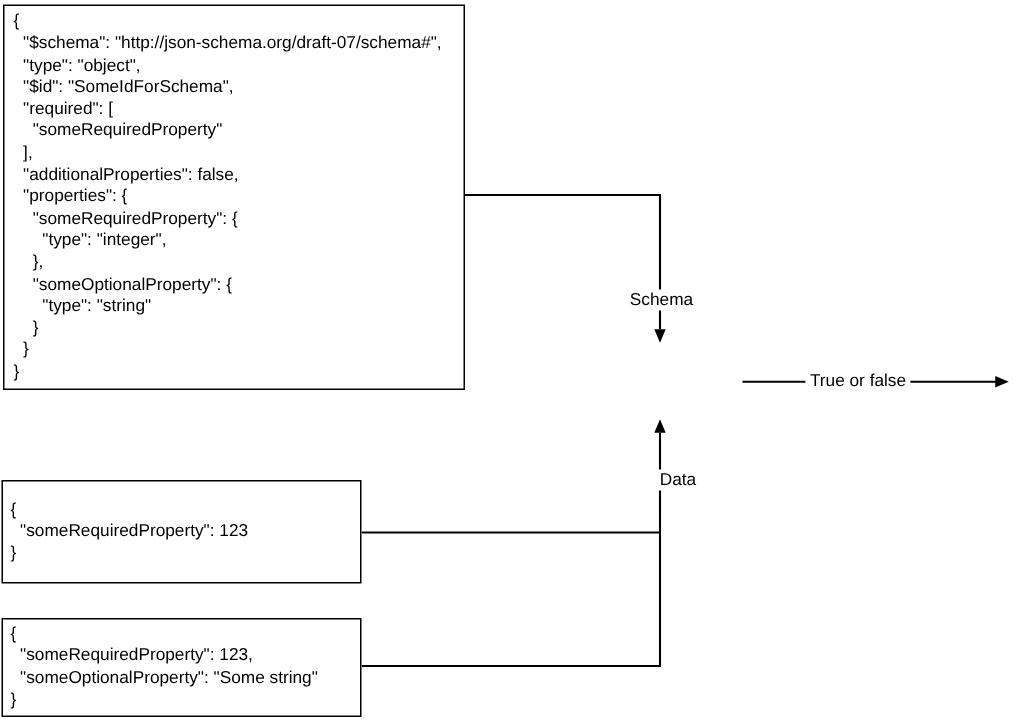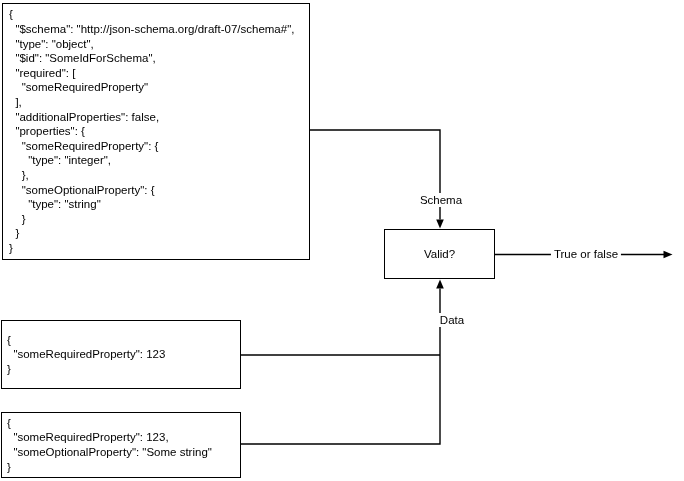--- a/index.html
+++ b/index.html
@@ -41,21 +41,21 @@
     position: absolute;
     font-size: 11.5px;
     line-height: 14px;
     background: #ffffff;
     padding: 0 3px;
     transform: translate(-50%, -50%);
     white-space: nowrap;
   }
   #label-schema     { left: 441px; top: 200px; }
   #label-data       { left: 440px; top: 320px; margin-left: 12px; }
-  #label-true-false { left: 586px; top: 254px; }
+  #label-true-false { left: 572px; top: 254px; }
   svg.wires {
     position: absolute;
     left: 0; top: 0;
     width: 684px; height: 481px;
     pointer-events: none;
   }
   svg.wires path {
     stroke: #000000;
     stroke-width: 1.4;
     fill: none;
@@ -110,21 +110,18 @@
 }</div>
   </div>
 
   <div id="data-box-2" class="node">
     <div class="code">{
   "someRequiredProperty": 123,
   "someOptionalProperty": "Some string"
 }</div>
   </div>
 
-  <div id="valid-box" class="node">
-    <span>Valid?</span>
-  </div>
 
   <div id="label-schema" class="edge-label">Schema</div>
   <div id="label-data" class="edge-label">Data</div>
   <div id="label-true-false" class="edge-label">True or false</div>
 
 </div>
 
 </body></html>

